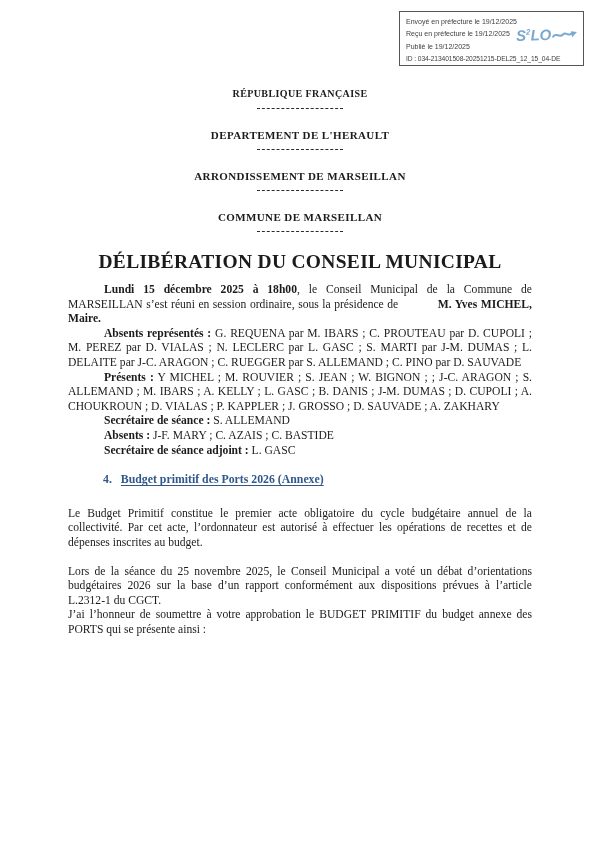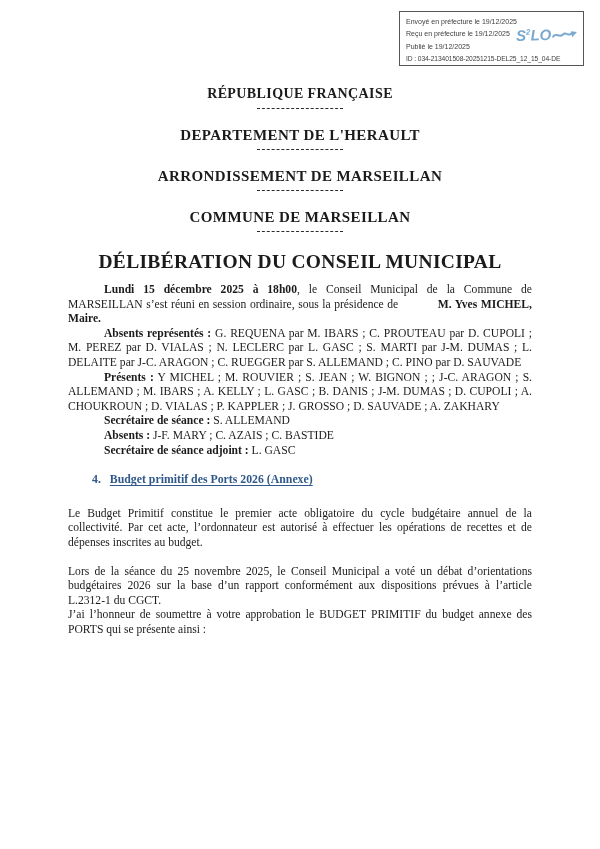--- a/index.html
+++ b/index.html
@@ -24,37 +24,37 @@
     font-size:15px; font-family:"Liberation Sans", sans-serif;
     display:flex; align-items:center; transform:rotate(-2deg);
     background:rgba(255,255,255,0.6); padding:0 1px;
   }
   .stamp-logo sup { font-size:8px; line-height:0; margin:-6px 0 0 0; }
   .swoosh { margin-left:1px; }
 
   
   .letterhead { text-align:center; padding-top:86px; }
   .hline { font-weight:bold; line-height:16px; margin:0 0 6px; letter-spacing:0.4px; }
-  .h-republic { font-size:14px; }
-  .h-sub { font-size:15px;text-align:center; }
+  .h-republic { font-size:10px; }
+  .h-sub { font-size:11px;text-align:center; }
   .sep { width:86px; border-top:1.6px dashed #2b2b2b; margin:0 auto 18px; }
 
   .doc-title {
     text-align:center; font-weight:bold; font-size:19.5px; letter-spacing:0.3px;
     margin:0 12px 9px; line-height:24px;
   }
 
   
   .content { margin:0 68px; font-size:11.6px; line-height:14.6px; text-align:justify; }
   .content p { margin:0; }
   .b { font-weight:bold;margin-left:36px; }
   .mb { margin-bottom:14px !important; }
 
   .section-heading {
-    margin:14px 0 20px 24px; text-align:left;
+    margin:14px 0 20px 35px; text-align:left;
     color:var(--accent_blue,#30588a); font-weight:bold; font-size:11.8px;
   }
   .sec-num { margin-right:9px; }
   .sec-text { text-decoration:underline; text-decoration-thickness:1.3px; text-underline-offset:2px; }
 </style>
 </head>
 <body>
 
 <div class="page">
 

